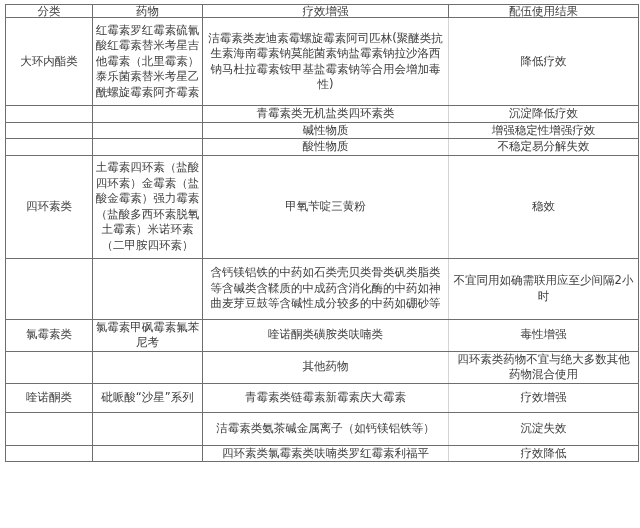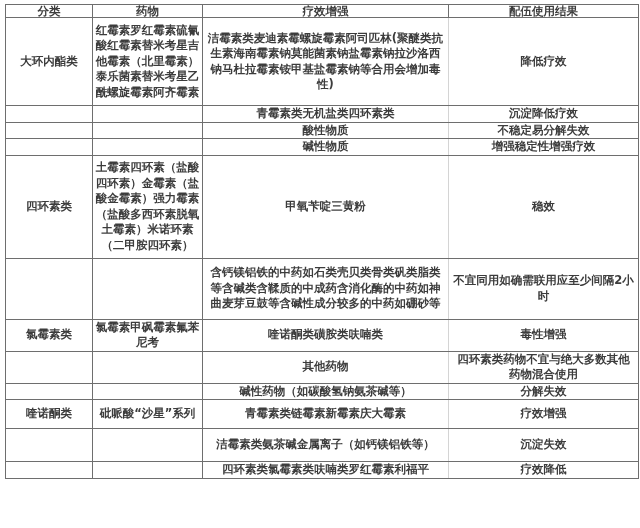--- a/index.html
+++ b/index.html
@@ -2,21 +2,21 @@
 <html><head>
 <meta charset="utf-8">
 <style>
   html, body { margin: 0; padding: 0; background: #ffffff; }
   body { width: 640px; height: 528px; overflow: hidden; position: relative;
          font-family: "DejaVu Sans", sans-serif; color: #3a3a3a; }
   table { position: absolute; left: 5px; top: 4px; border-collapse: collapse;
           table-layout: fixed; width: 633px; }
   td, th { border: 1px solid #6e6e6e; padding: 0 3px; text-align: center;
            vertical-align: middle; font-size: 11.5px; line-height: 15.5px;
-           font-weight: bold; color: #3c3c3c; overflow: hidden; }
+           font-weight: normal; color: #3c3c3c; overflow: hidden; }
   th { height: 12px; line-height: 12px; }
   col.c1 { width: 87px; } col.c2 { width: 110px; }
   col.c3 { width: 246px; } col.c4 { width: 190px; }
   td.drug { padding: 0 0; }
   td.mid { border-right-color: #d4d4d4; margin-left: 42px; }
 </style>
 </head>
 <body>
 
 <table>
@@ -38,31 +38,31 @@
     <td class="drug">红霉素罗红霉素硫氰酸红霉素替米考星吉他霉素（北里霉素）泰乐菌素替米考星乙酰螺旋霉素阿齐霉素</td>
     <td class="mid">洁霉素类麦迪素霉螺旋霉素阿司匹林(聚醚类抗生素海南霉素钠莫能菌素钠盐霉素钠拉沙洛西钠马杜拉霉素铵甲基盐霉素钠等合用会增加毒性)</td>
     <td>降低疗效</td>
   </tr>
   <tr style="height:14px">
     <td></td>
     <td></td>
     <td class="mid">青霉素类无机盐类四环素类</td>
     <td>沉淀降低疗效</td>
   </tr>
+  <tr style="height:13px">
+    <td></td>
+    <td></td>
+    <td class="mid">碱性物质</td>
+    <td>增强稳定性增强疗效</td>
+  </tr>
   <tr style="height:15px">
     <td></td>
     <td></td>
     <td class="mid">酸性物质</td>
     <td>不稳定易分解失效</td>
-  </tr>
-  <tr style="height:13px">
-    <td></td>
-    <td></td>
-    <td class="mid">碱性物质</td>
-    <td>增强稳定性增强疗效</td>
   </tr>
   <tr style="height:103px">
     <td>四环素类</td>
     <td class="drug">土霉素四环素（盐酸四环素）金霉素（盐酸金霉素）强力霉素（盐酸多西环素脱氧土霉素）米诺环素（二甲胺四环素）</td>
     <td class="mid">甲氧苄啶三黄粉</td>
     <td>稳效</td>
   </tr>
   <tr style="height:61px">
     <td></td>
     <td></td>
@@ -74,26 +74,20 @@
     <td class="drug">氯霉素甲砜霉素氟苯尼考</td>
     <td class="mid">喹诺酮类磺胺类呋喃类</td>
     <td>毒性增强</td>
   </tr>
   <tr style="height:30px">
     <td></td>
     <td></td>
     <td class="mid">其他药物</td>
     <td>四环素类药物不宜与绝大多数其他药物混合使用</td>
   </tr>
-  <tr style="height:14px">
-    <td></td>
-    <td></td>
-    <td class="mid">碱性药物（如碳酸氢钠氨茶碱等）</td>
-    <td>分解失效</td>
-  </tr>
   <tr style="height:29px">
     <td>喹诺酮类</td>
     <td class="drug">砒哌酸“沙星”系列</td>
     <td class="mid">青霉素类链霉素新霉素庆大霉素</td>
     <td>疗效增强</td>
   </tr>
   <tr style="height:33px">
     <td></td>
     <td></td>
     <td class="mid">洁霉素类氨茶碱金属离子（如钙镁铝铁等）</td>

